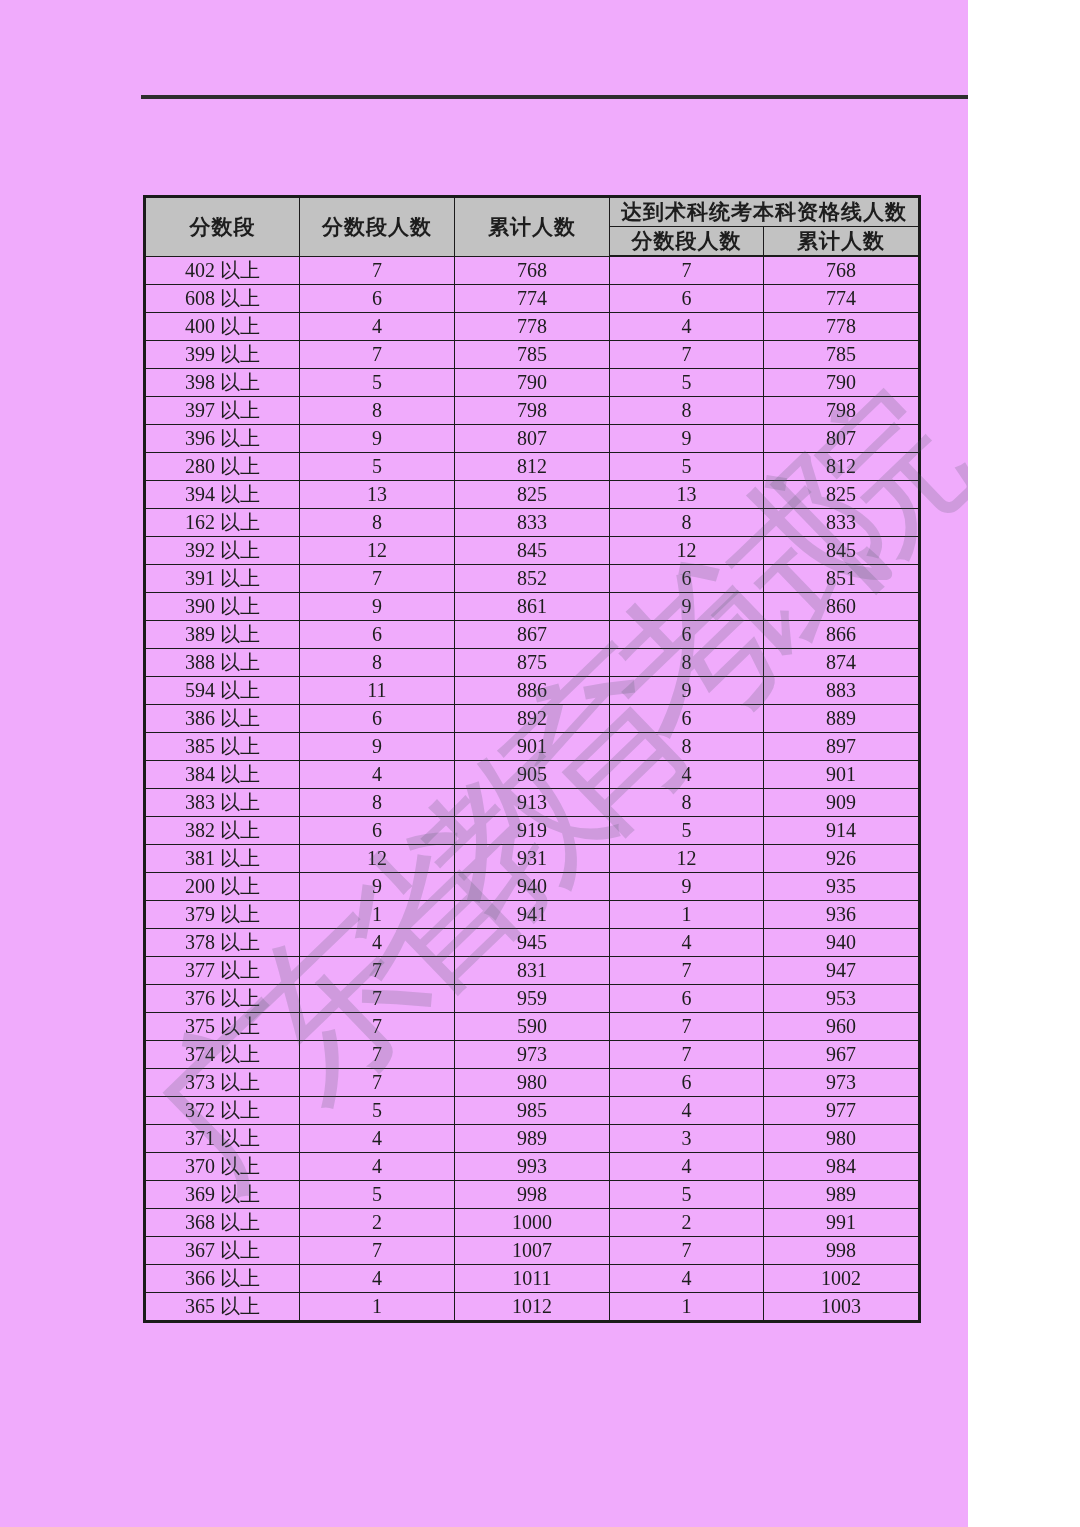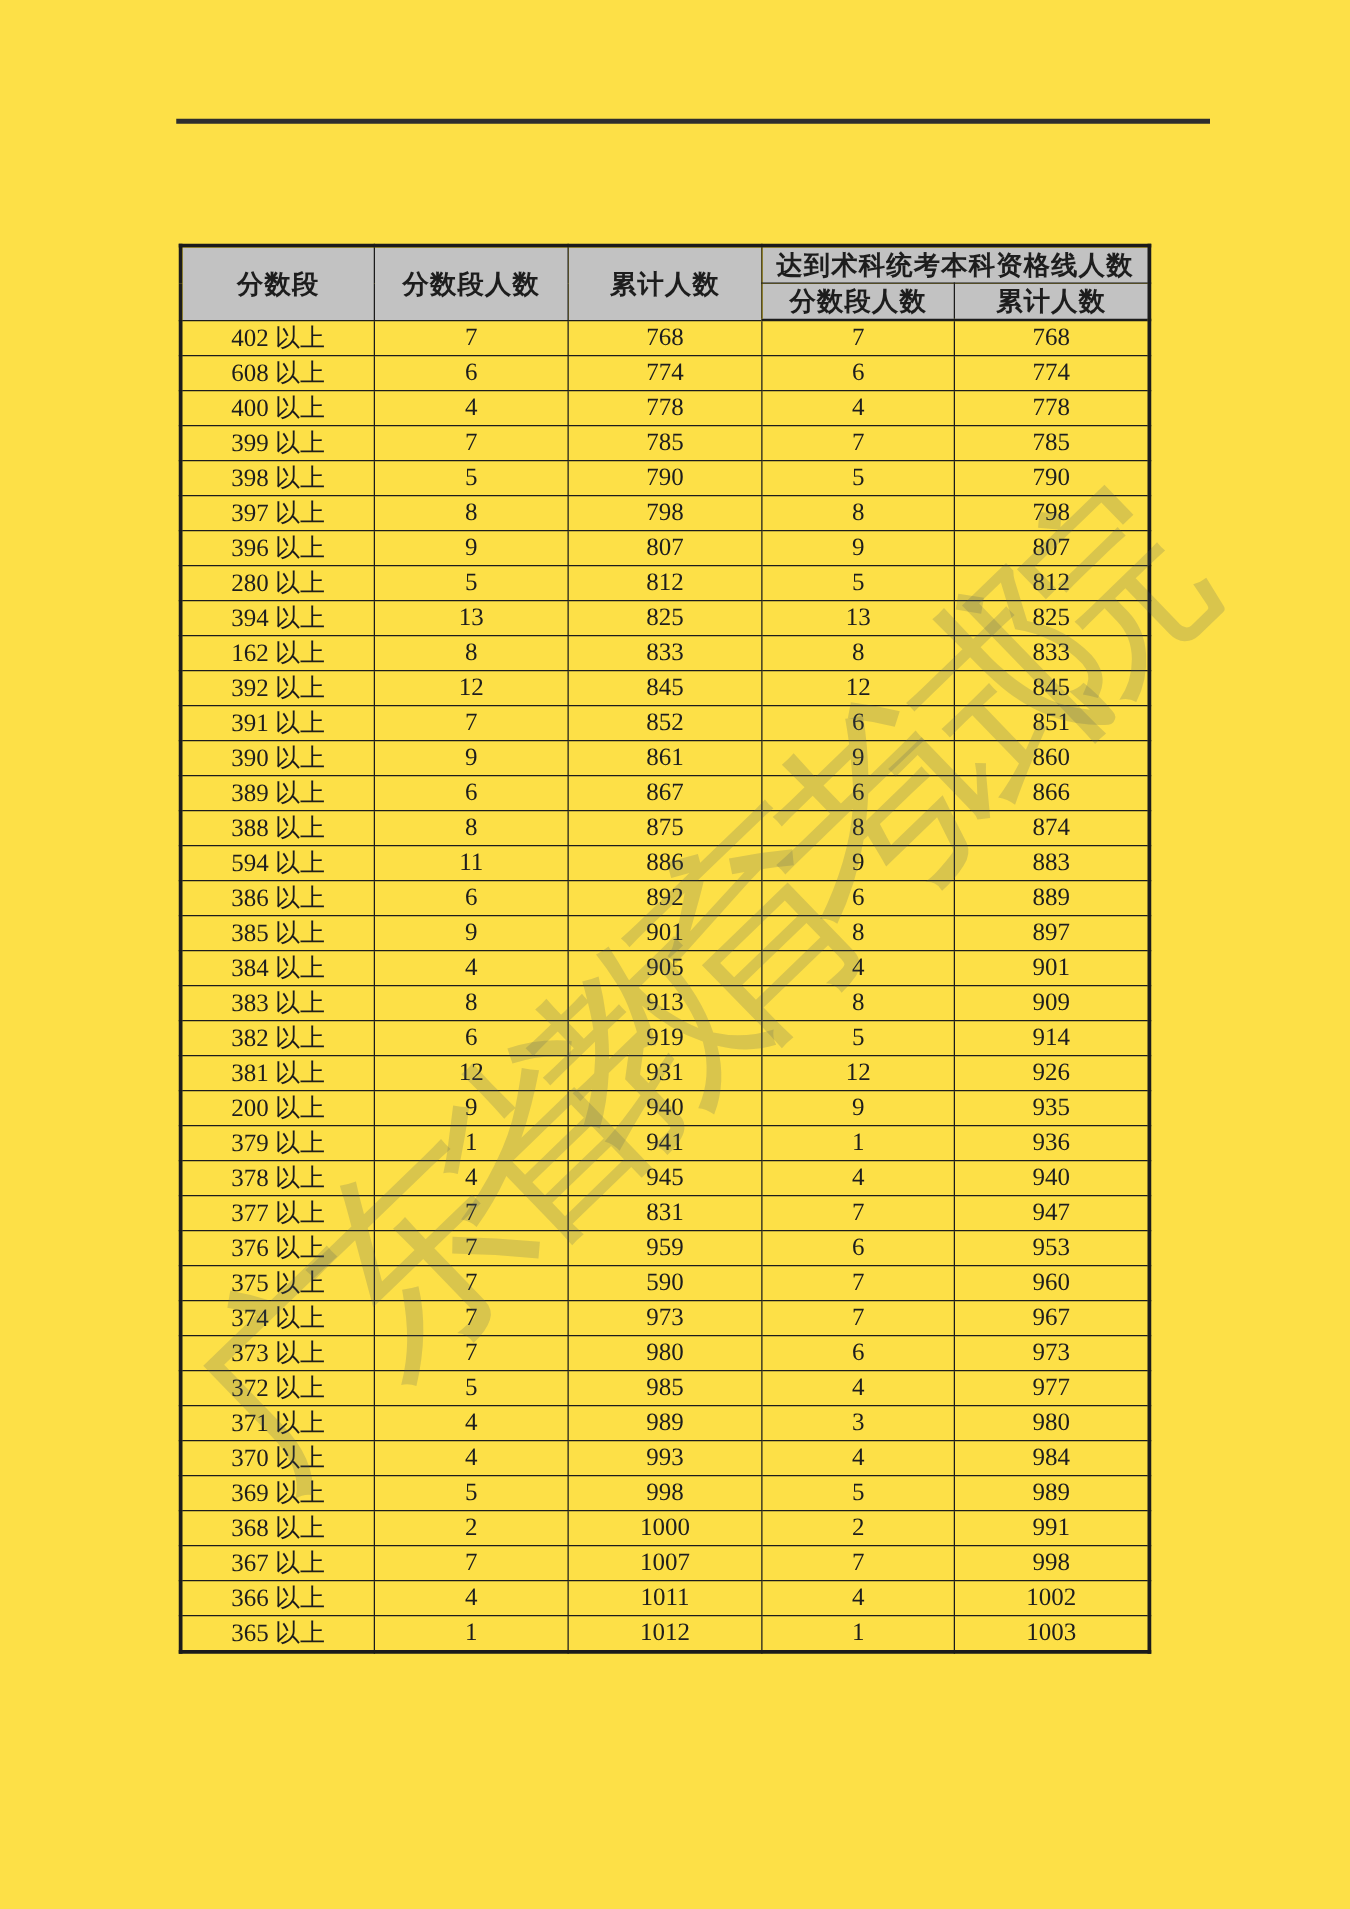--- a/index.html
+++ b/index.html
@@ -3,22 +3,22 @@
 <meta charset="utf-8">
 <style>
   * { margin: 0; padding: 0; box-sizing: border-box; }
   html, body { background: #ffffff; }
   body {
     width: 1080px; height: 1527px;
     font-family: "Liberation Serif", "DejaVu Serif", serif;
   }
   .page {
     position: relative;
-    width: 1080px; height: 1527px;
-    background: #fde047;
+    width: 968px; height: 1527px;
+    background: #f0abfc;
     overflow: hidden;
   }
   .top-rule {
     position: absolute;
     left: 141px; top: 95px;
     width: 827px; height: 4px;
     background: #2e2e2e;
   }
   .score-table {
     position: absolute;

